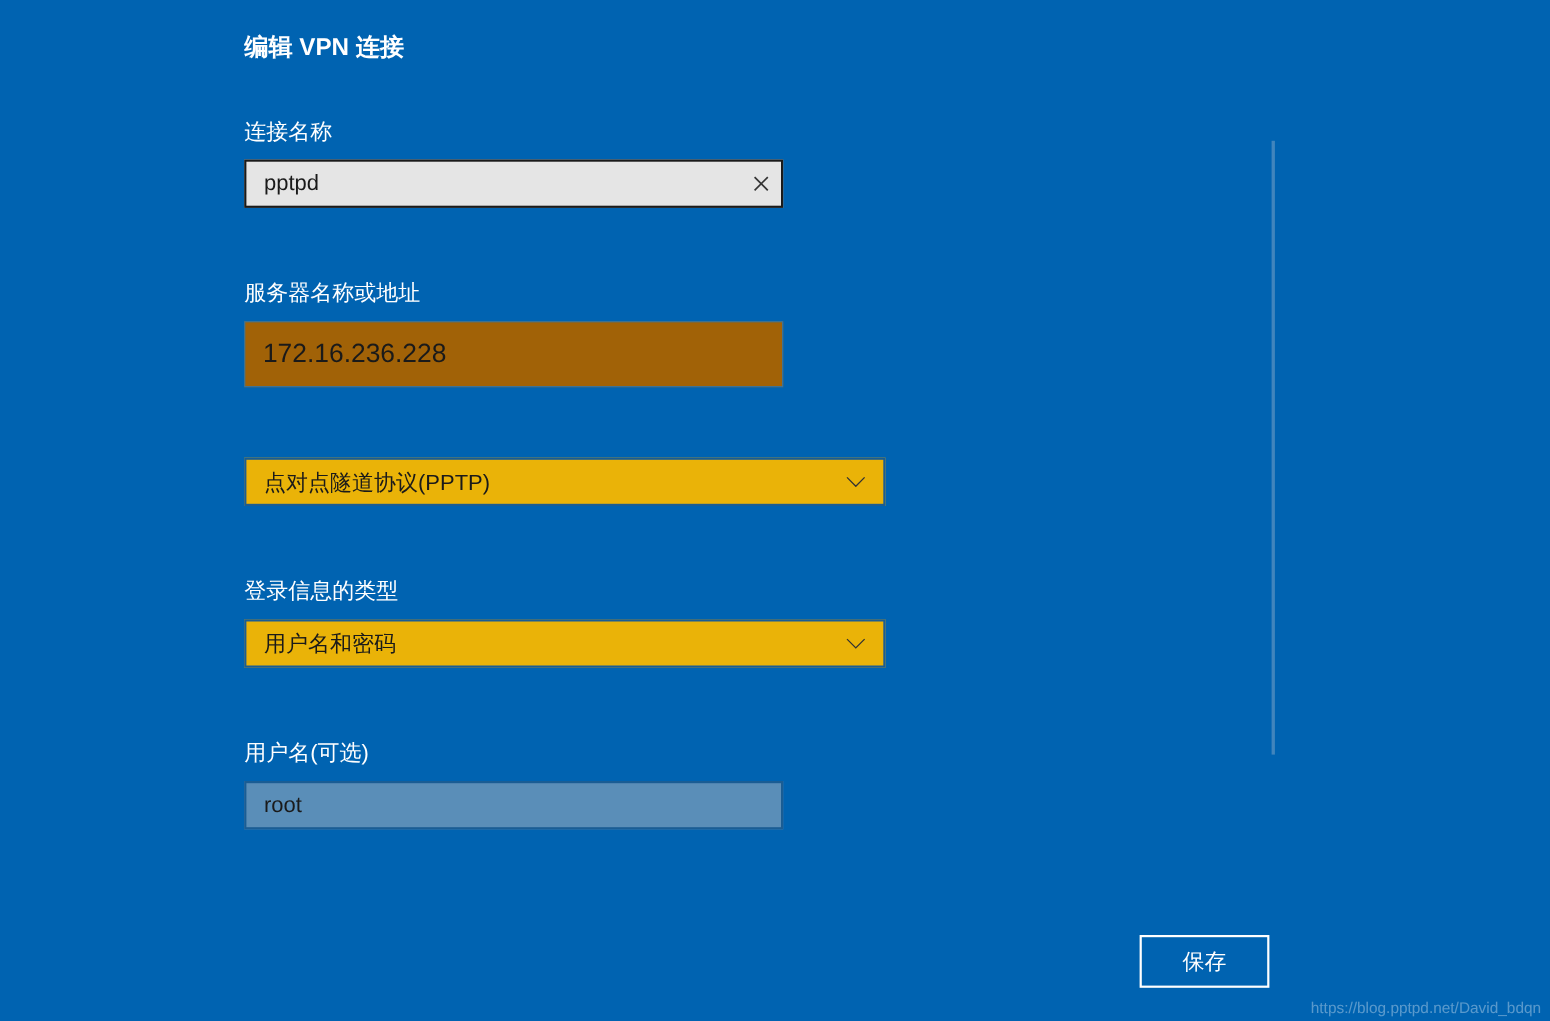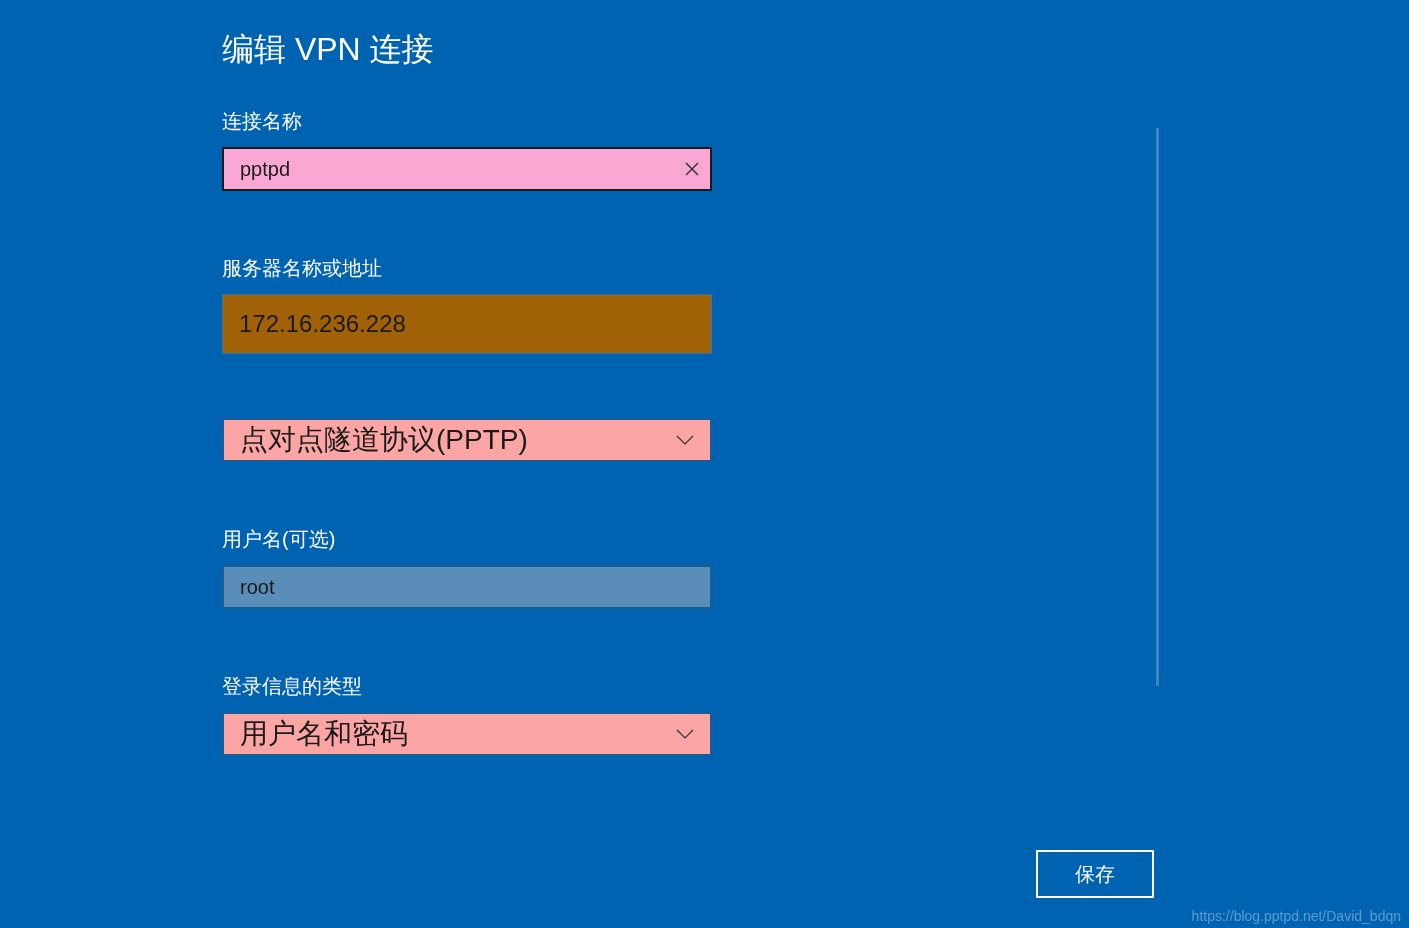--- a/index.html
+++ b/index.html
@@ -10,41 +10,41 @@
       font-family: "Microsoft YaHei", "Segoe UI", sans-serif;
       color: #ffffff;
       overflow: hidden;
       position: relative;
     }
     .container {
       padding: 28px 0 0 222px;
       width: 720px;
     }
     .title {
-      font-size: 32px;
-      font-weight: 400;
-      margin-bottom: 36px;
+      font-size: 22px;
+      font-weight: 700;
+      margin-bottom: 48px;
     }
     .field-group {
       margin-bottom: 64px;
     }
     .field-label {
       font-size: 20px;
       font-weight: 400;
       margin-bottom: 12px;
       color: #ffffff;
     }
     .text-input-wrapper {
       position: relative;
       width: 490px;
     }
     .text-input {
       width: 490px;
       height: 44px;
-      background: #f9a8d4;
+      background: #e5e5e5;
       border: 2px solid #1a1a1a;
       padding: 0 40px 0 16px;
       font-size: 20px;
       font-family: inherit;
       color: #1a1a1a;
     }
     .clear-btn {
       position: absolute;
       right: 10px;
       top: 50%;
@@ -62,26 +62,26 @@
       height: 60px;
       background: #a16207;
       border: 1px solid #3175a8;
       padding: 0 16px;
       font-size: 24px;
       color: #1a1a1a;
       display: flex;
       align-items: center;
     }
     .select-input {
-      width: 490px;
+      width: 583px;
       height: 44px;
-      background: #fca5a5;
+      background: #eab308;
       border: 2px solid #1a5d94;
       padding: 0 16px;
-      font-size: 28px;
+      font-size: 20px;
       color: #1a1a1a;
       display: flex;
       align-items: center;
       justify-content: space-between;
       cursor: pointer;
     }
     .chevron {
       width: 18px;
       height: 18px;
       display: flex;
@@ -172,38 +172,38 @@
       <span>点对点隧道协议(PPTP)</span>
       <span class="chevron">
         <svg width="18" height="10" viewBox="0 0 18 10">
             <polyline points="1,1 9,9 17,1"></polyline>
           </svg>
       </span>
     </div>
   </div>
 
   <div class="field-group">
-    <div class="field-label">用户名(可选)</div>
-    <div class="fill-input">
-      <span>root</span>
-    </div>
-  </div>
-
-  <div class="field-group">
     <div class="field-label">登录信息的类型</div>
     <div class="select-input">
       <span>用户名和密码</span>
       <span class="chevron">
         <svg width="18" height="10" viewBox="0 0 18 10">
             <polyline points="1,1 9,9 17,1"></polyline>
           </svg>
       </span>
     </div>
   </div>
 
+  <div class="field-group">
+    <div class="field-label">用户名(可选)</div>
+    <div class="fill-input">
+      <span>root</span>
+    </div>
+  </div>
+
 </div>
 
 <div class="scrollbar"></div>
 
 <div class="button-row">
   <button class="btn">保存</button>
 </div>
 
 <div class="watermark">https://blog.pptpd.net/David_bdqn</div>
 

